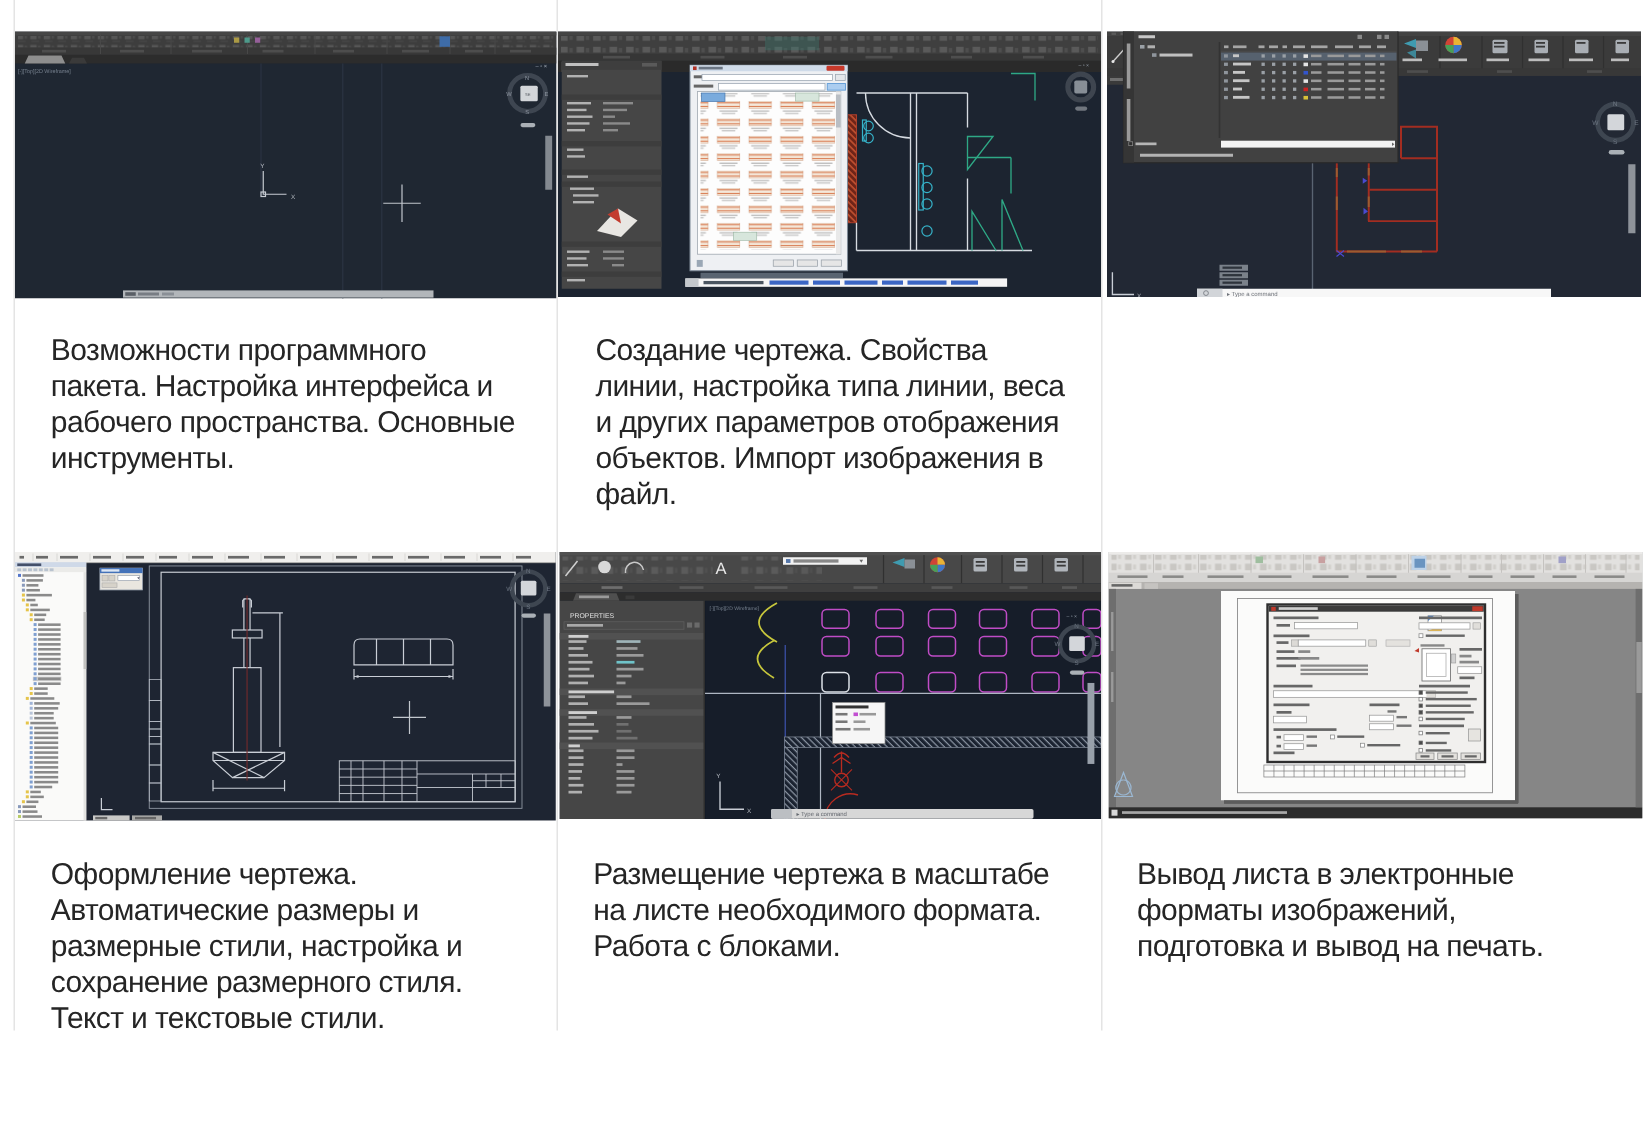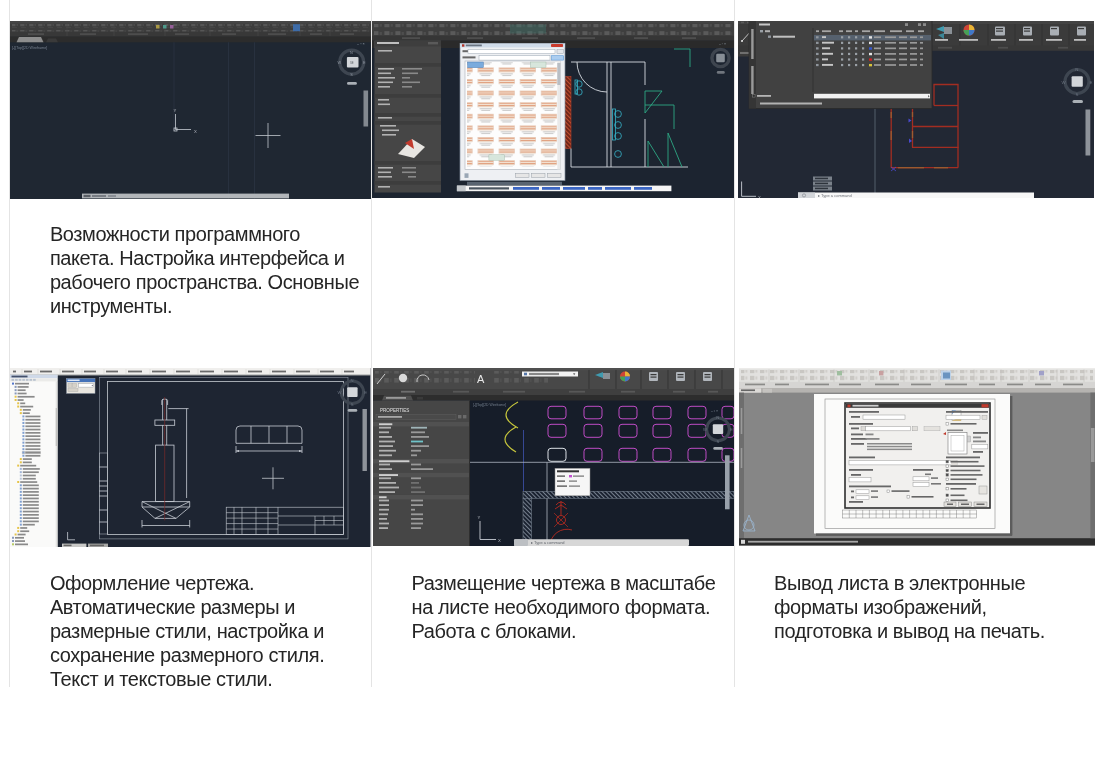--- a/index.html
+++ b/index.html
@@ -1,19 +1,19 @@
 <!DOCTYPE html>
 <html><head>
 <meta charset="utf-8">
 <style>
 html,body{margin:0;padding:0;background:#fff;}
 .page{position:relative;width:1100px;height:758px;overflow:hidden;background:#fff;
  font-family:"Liberation Sans",sans-serif;}
 .vline{position:absolute;top:0;width:1px;height:687px;background:#e4e4e4;}
-.cap{position:absolute;font-size:20px;line-height:24.1px;color:#252525;letter-spacing:-0.4px;margin-left:16px;}
+.cap{position:absolute;font-size:20px;line-height:24.1px;color:#252525;letter-spacing:-0.4px;}
 .thumb{position:absolute;display:block;}
 </style>
 </head>
 <body>
 <div class="page">
 <div class="vline" style="left:9px"></div>
 <div class="vline" style="left:371px"></div>
 <div class="vline" style="left:734px"></div>
 
 <svg class="thumb" style="left:10px;top:20.5px" width="361" height="178" viewBox="0 0 361 178">
@@ -1045,16 +1045,17 @@
 <rect x="9" y="172.8" width="110" height="1.8" fill="#a8a8a8"></rect>
 <rect x="351.4" y="24.6" width="4.6" height="145.6" fill="#6e6e6e"></rect>
 <rect x="351.9" y="60" width="3.6" height="34" fill="#9a9a9a"></rect>
 <g stroke="#9bb8d3" stroke-width="0.8" fill="none">
 <path d="M10,147 L16,163 L4,163 Z"></path>
 <path d="M10,152 A5 5 0 1 1 9.9,152"></path>
 </g>
 </svg>
 
 <div class="cap" style="left:33.9px;top:222.1px">Возможности программного<br>пакета. Настройка интерфейса и<br>рабочего пространства. Основные<br>инструменты.</div>
+<div class="cap" style="left:397px;top:222.1px">Создание чертежа. Свойства<br>линии, настройка типа линии, веса<br>и других параметров отображения<br>объектов. Импорт изображения в<br>файл.</div>
 <div class="cap" style="left:395.5px;top:571.1px">Размещение чертежа в масштабе<br>на листе необходимого формата.<br>Работа с блоками.</div>
 <div class="cap" style="left:33.9px;top:571.1px">Оформление чертежа.<br>Автоматические размеры и<br>размерные стили, настройка и<br>сохранение размерного стиля.<br>Текст и текстовые стили.</div>
 <div class="cap" style="left:758px;top:571.1px">Вывод листа в электронные<br>форматы изображений,<br>подготовка и вывод на печать.</div>
 </div>
 
 </body></html>

